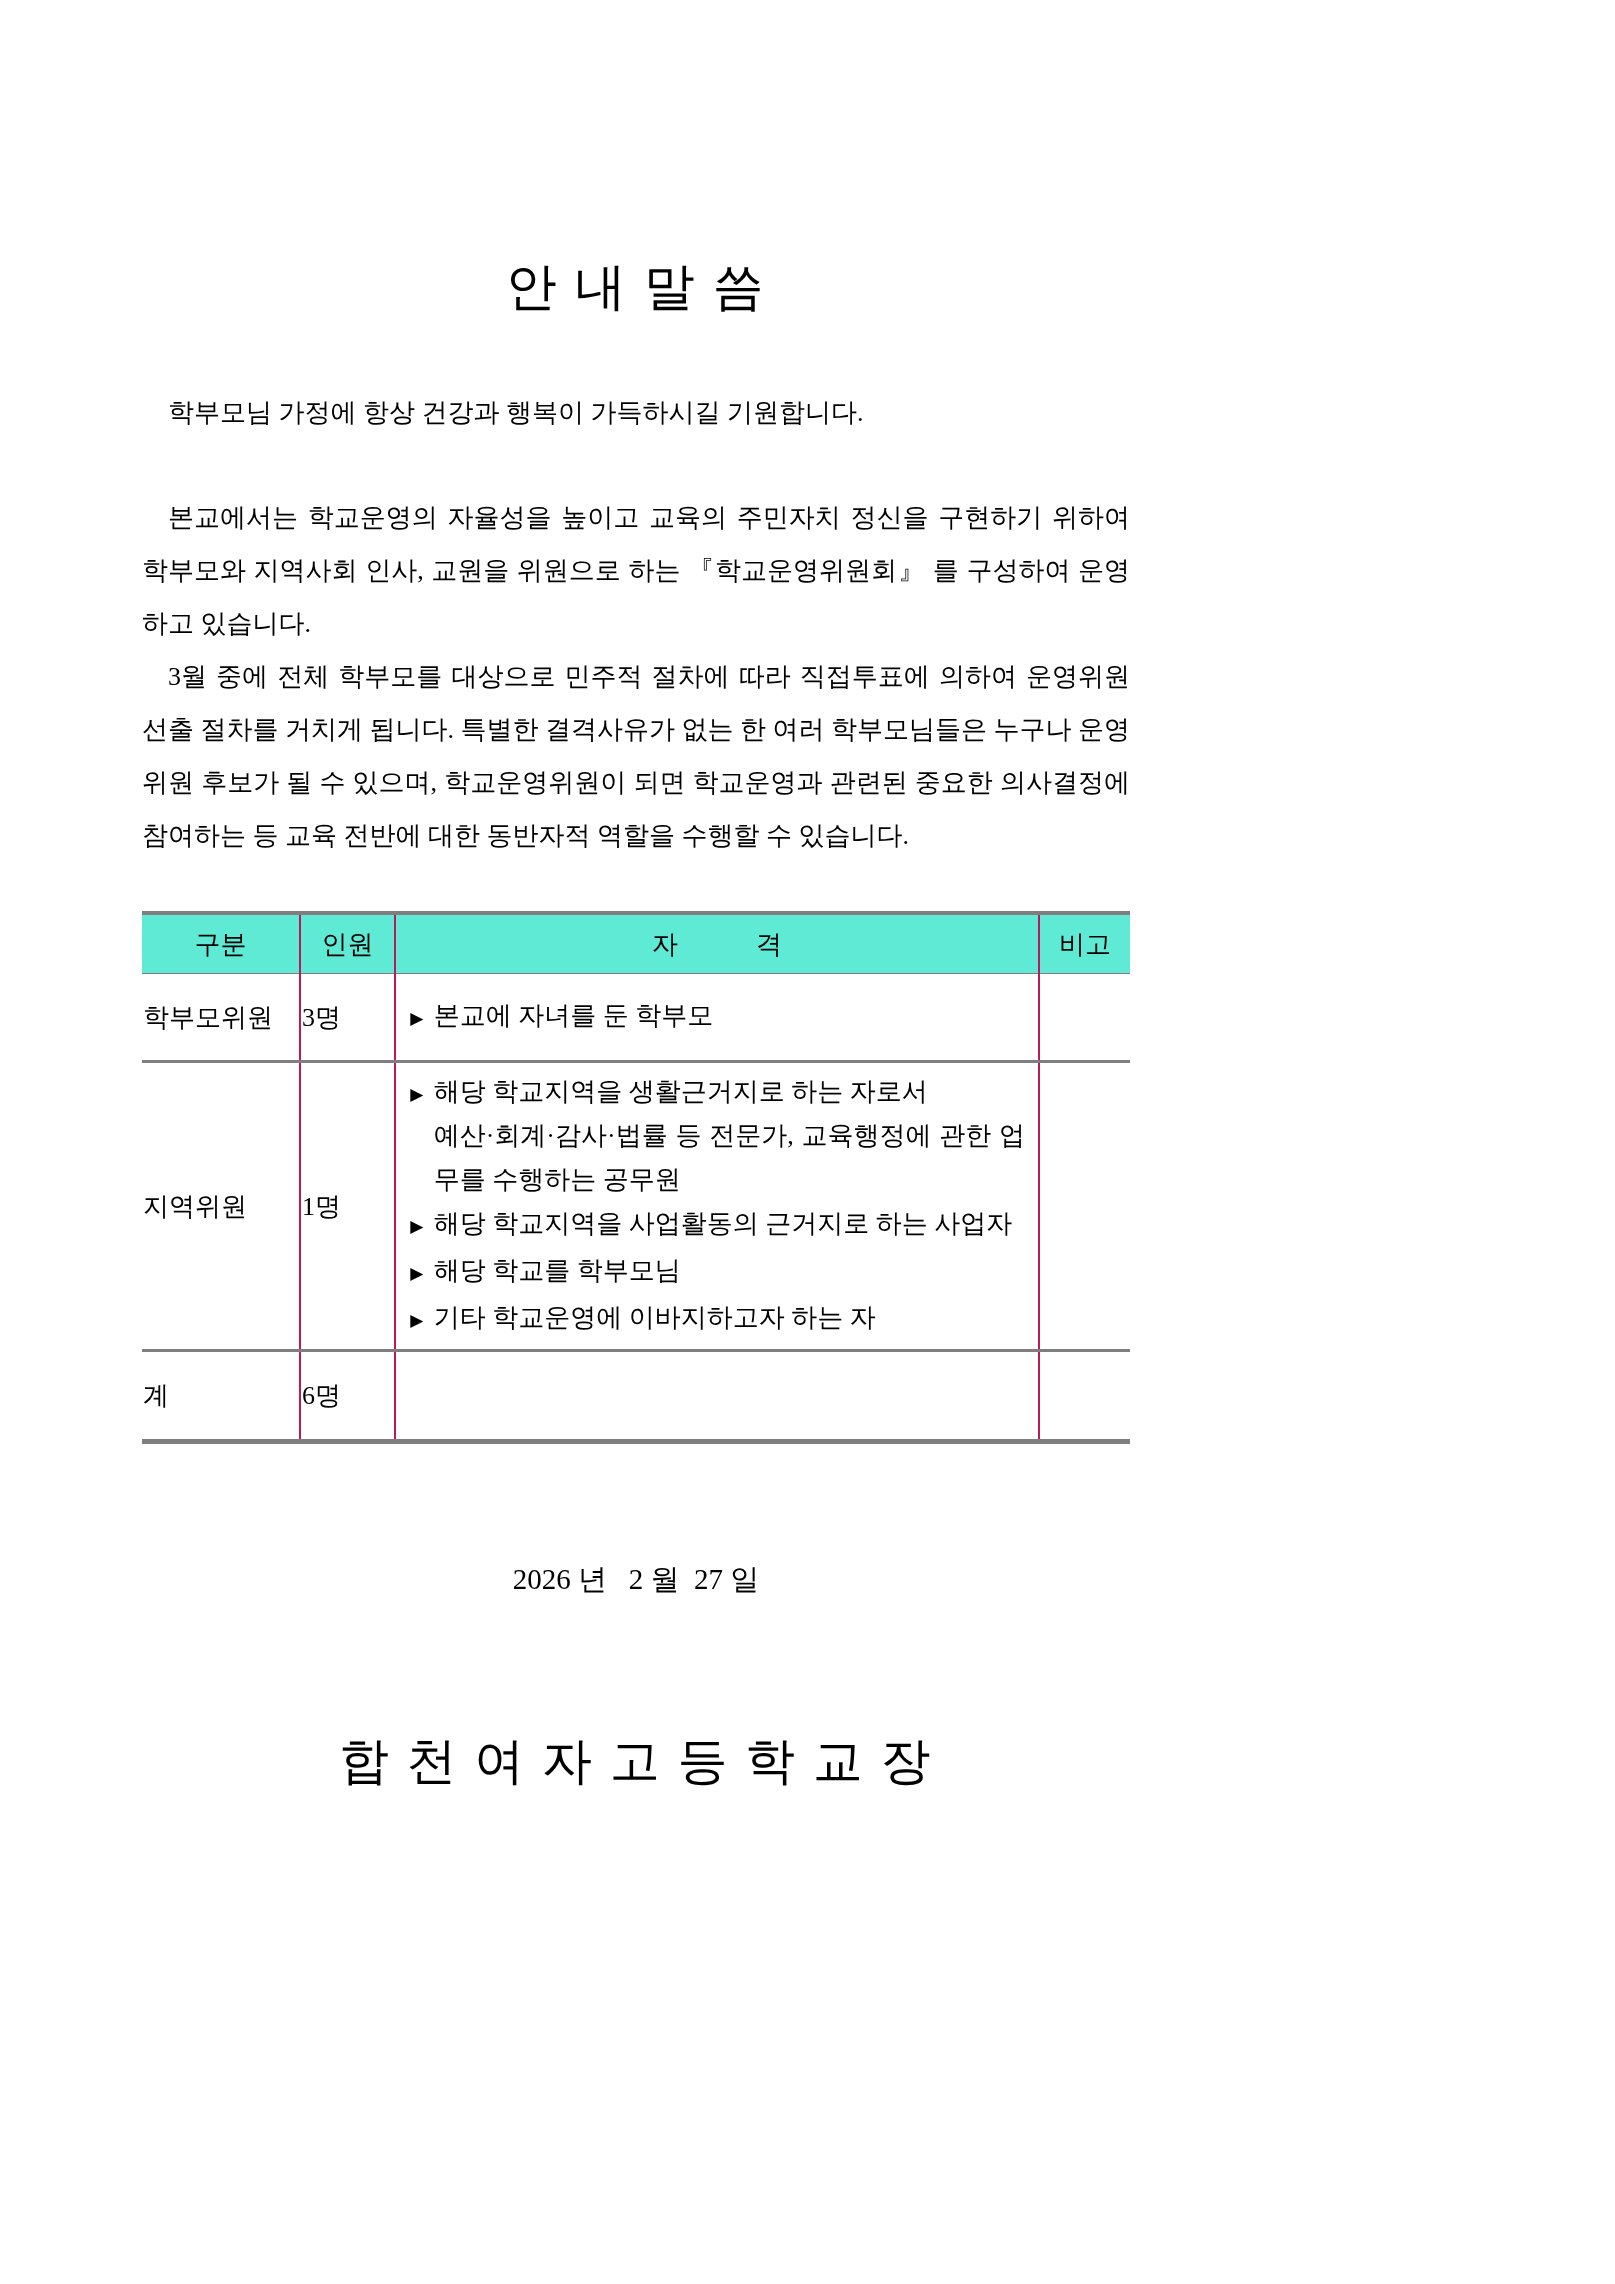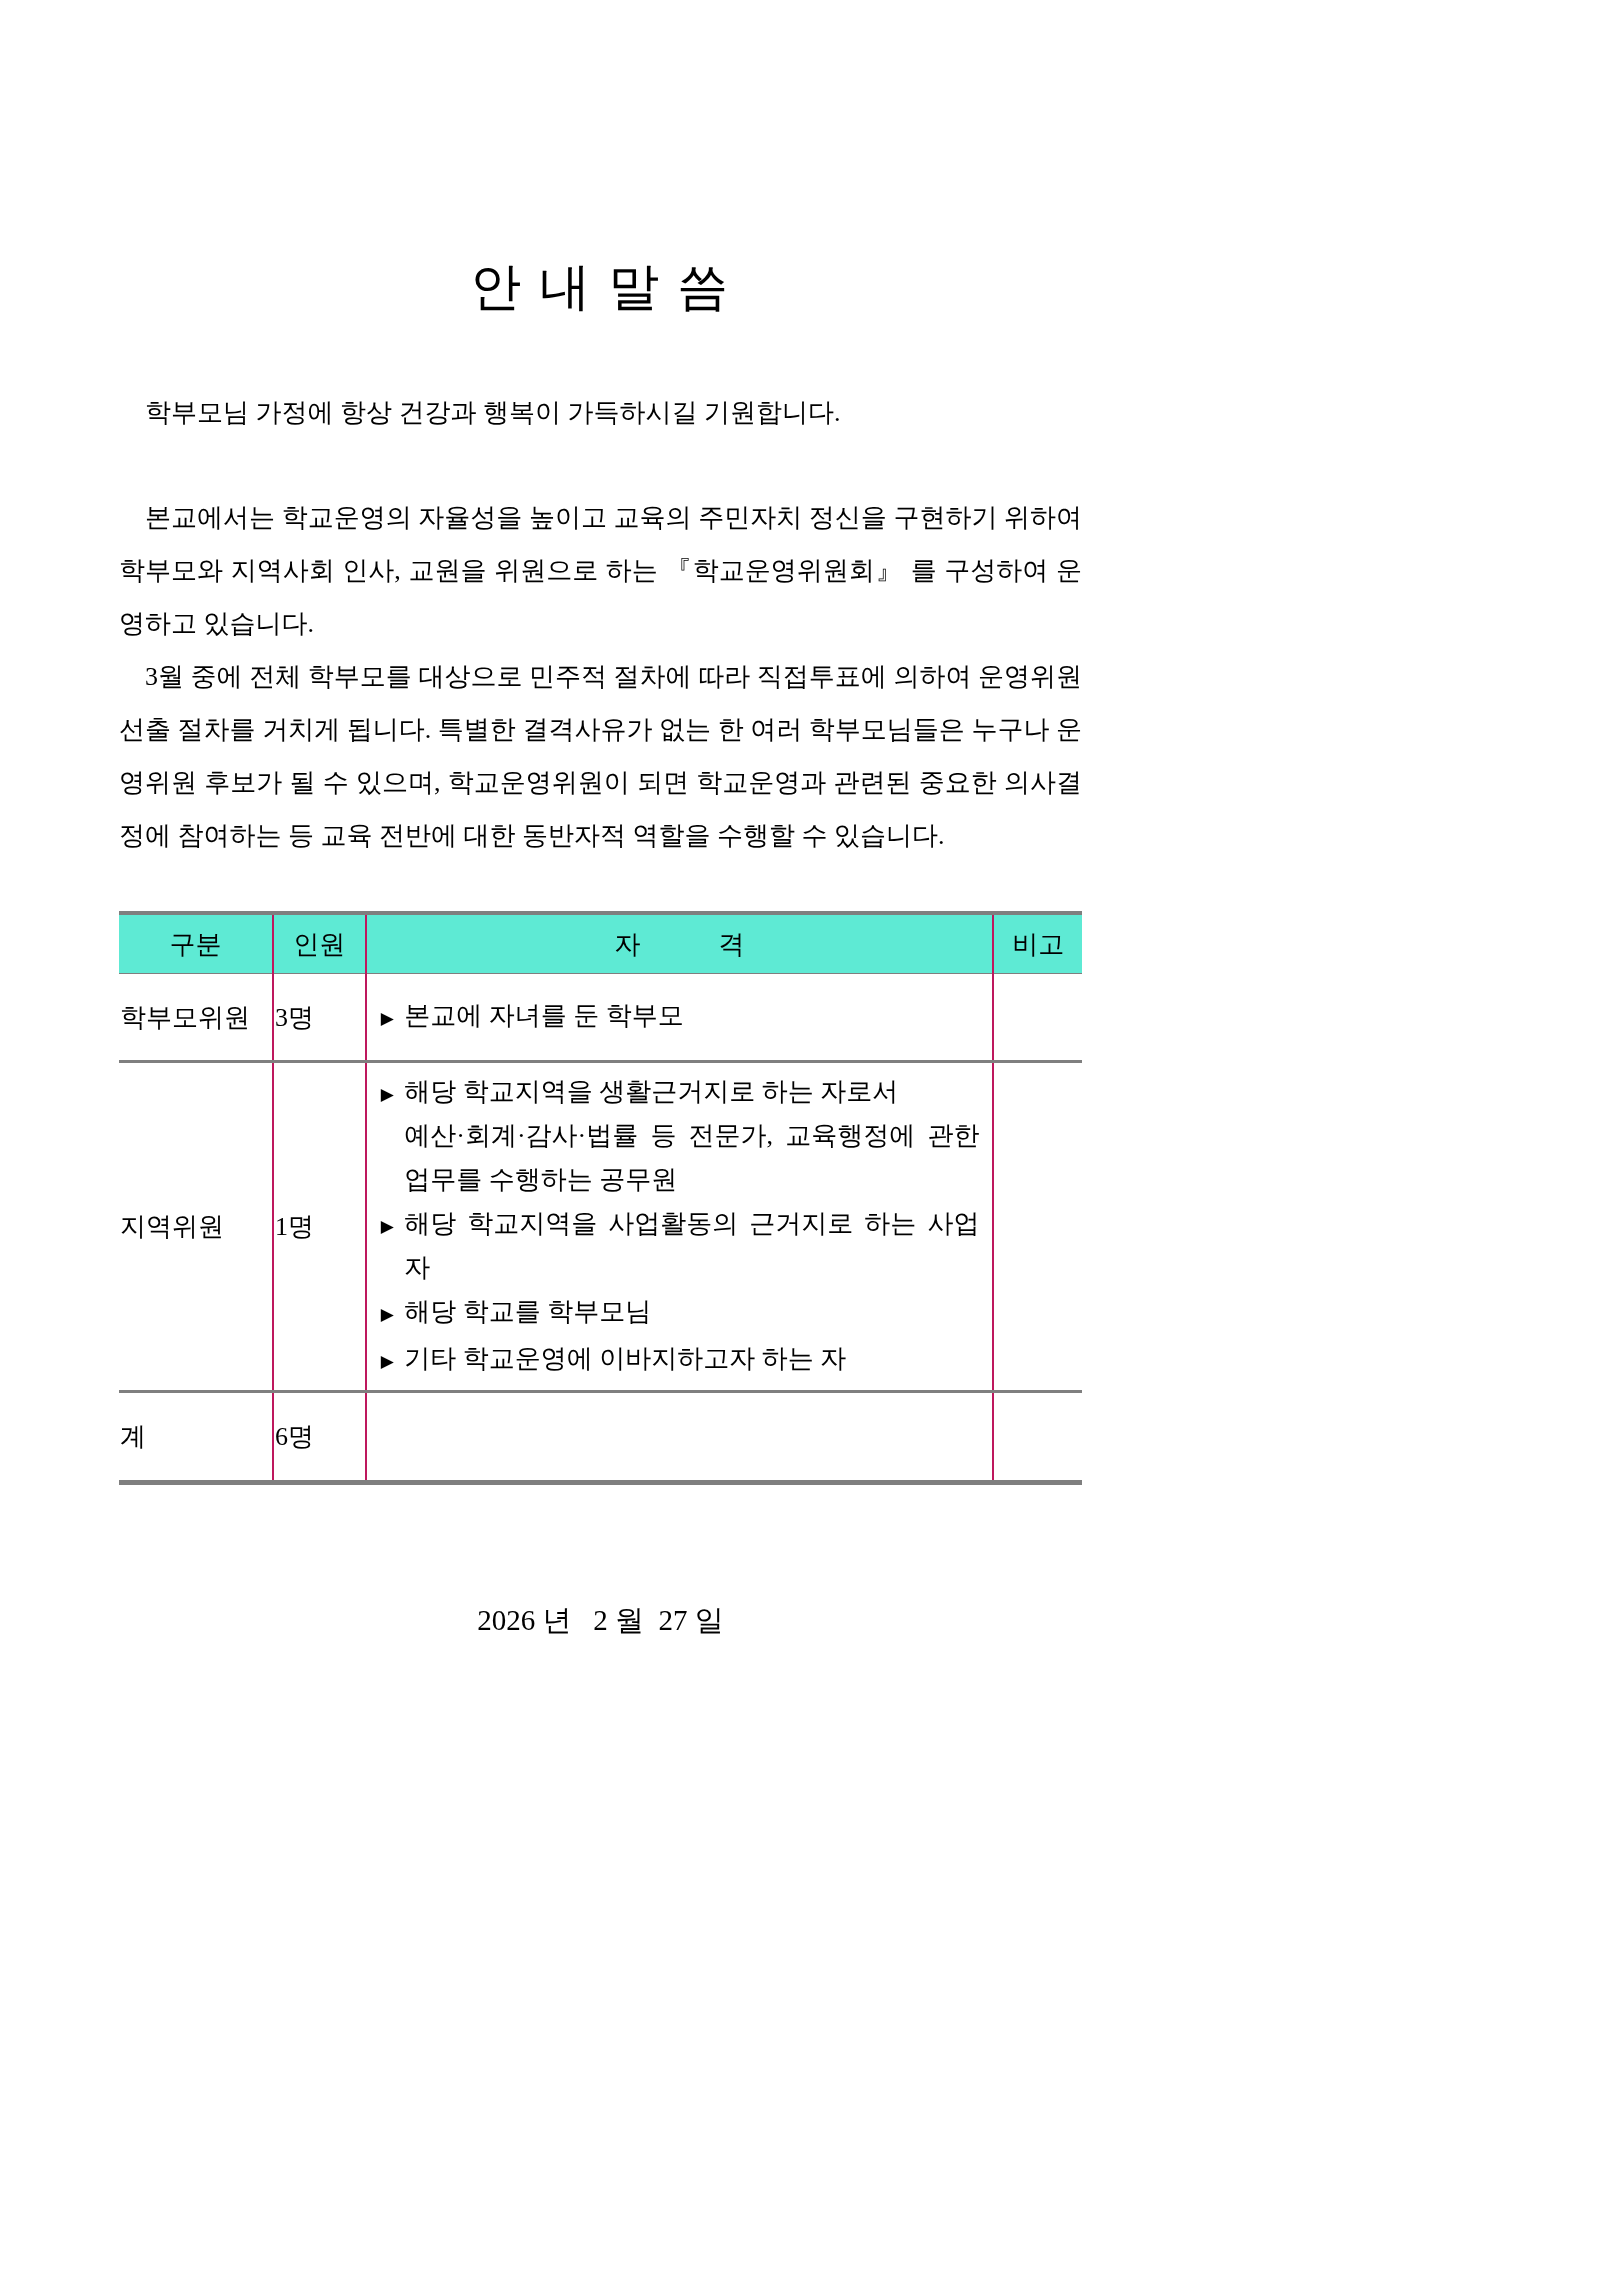--- a/index.html
+++ b/index.html
@@ -12,21 +12,22 @@
     height: 2284px;
     font-family: "Liberation Serif", "DejaVu Serif", serif;
     color: #000000;
     position: relative;
     overflow: hidden;
   }
   .page {
     box-sizing: border-box;
     width: 1300px;
     height: 2284px;
-    padding: 257px 218px 0 119px;
+    padding: 257px 218px 0 94px;
+    margin-left: 48px;
   }
   .doc-title {
     margin: 0;
     text-align: center;
     font-size: 51px;
     font-weight: normal;
     letter-spacing: 2.6px;
     line-height: 1.2;
   }
   .para {
@@ -188,15 +189,16 @@
         <td class="cell-category">계</td>
         <td class="cell-count">6명</td>
         <td class="cell-qual"></td>
         <td class="cell-note"></td>
       </tr>
     </tbody>
   </table>
 
   <p class="doc-date">2026 년   2 월  27 일</p>
 
+  <p class="doc-signature">합 천 여 자 고 등 학 교 장</p>
 
 </div>
 
 
 </body></html>

